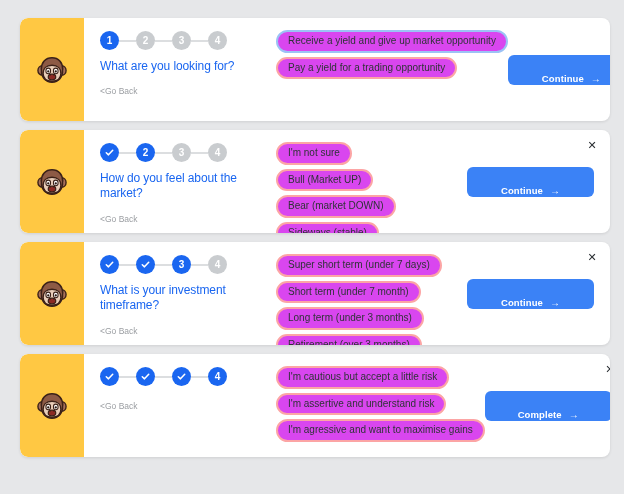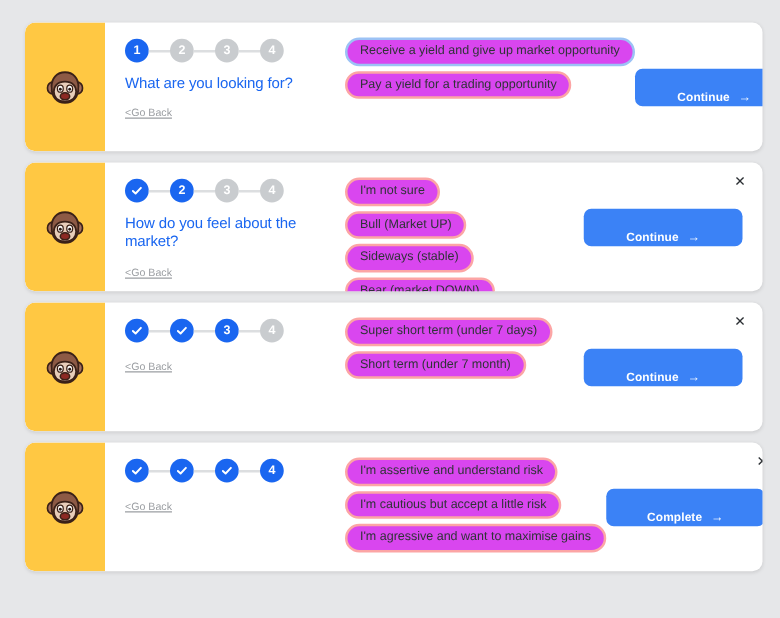--- a/index.html
+++ b/index.html
@@ -95,21 +95,20 @@
     font-size: 12px;
     font-weight: normal;
     line-height: 1.28;
     margin: 0 0 6px 0;
     letter-spacing: -0.1px;
   }
   .go-back {
     display: inline-block;
     color: #9b9ea2;
     font-size: 8.5px;
-    text-decoration: underline;
     line-height: 1;
     cursor: pointer;
     text-align: center;
   }
   
   .options {
     padding-top: 12px;
     display: flex;
     flex-direction: column;
     gap: 4px;
@@ -268,22 +267,22 @@
               <span>3</span>
             </div>
             <div class="step-line"></div>
             <div class="step todo">
               <span>4</span>
             </div>
           </div><div class="question">How do you feel about the market?</div><a class="go-back">&lt;Go Back</a></div>
         <div class="options">
           <div class="pill">I'm not sure</div>
           <div class="pill">Bull (Market UP)</div>
+          <div class="pill">Bear (market DOWN)</div>
           <div class="pill">Sideways (stable)</div>
-          <div class="pill">Bear (market DOWN)</div>
         </div>
         <div class="cta-area">
           <button class="cta">
             <span>Continue</span>
             <span class="arrow">→</span>
           </button>
         </div>
       </div>
     </div>
     <div class="card">
@@ -325,24 +324,26 @@
               </span>
             </div>
             <div class="step-line"></div>
             <div class="step active">
               <span>3</span>
             </div>
             <div class="step-line"></div>
             <div class="step todo">
               <span>4</span>
             </div>
-          </div><a class="go-back">&lt;Go Back</a></div>
+          </div><div class="question">What is your investment timeframe?</div><a class="go-back">&lt;Go Back</a></div>
         <div class="options">
           <div class="pill">Super short term (under 7 days)</div>
           <div class="pill">Short term (under 7 month)</div>
+          <div class="pill">Long term (under 3 months)</div>
+          <div class="pill">Retirement (over 3 months)</div>
         </div>
         <div class="cta-area">
           <button class="cta">
             <span>Continue</span>
             <span class="arrow">→</span>
           </button>
         </div>
       </div>
     </div>
     <div class="card">
@@ -390,22 +391,22 @@
   <path d="M2 7.4 L5.4 10.6 L12 3.6" fill="none" stroke="#ffffff" stroke-width="2.4" stroke-linecap="round" stroke-linejoin="round"></path>
 </svg>
               </span>
             </div>
             <div class="step-line"></div>
             <div class="step active">
               <span>4</span>
             </div>
           </div><a class="go-back">&lt;Go Back</a></div>
         <div class="options">
+          <div class="pill">I'm cautious but accept a little risk</div>
           <div class="pill">I'm assertive and understand risk</div>
-          <div class="pill">I'm cautious but accept a little risk</div>
           <div class="pill">I'm agressive and want to maximise gains</div>
         </div>
         <div class="cta-area">
           <button class="cta">
             <span>Complete</span>
             <span class="arrow">→</span>
           </button>
         </div>
       </div>
     </div>

